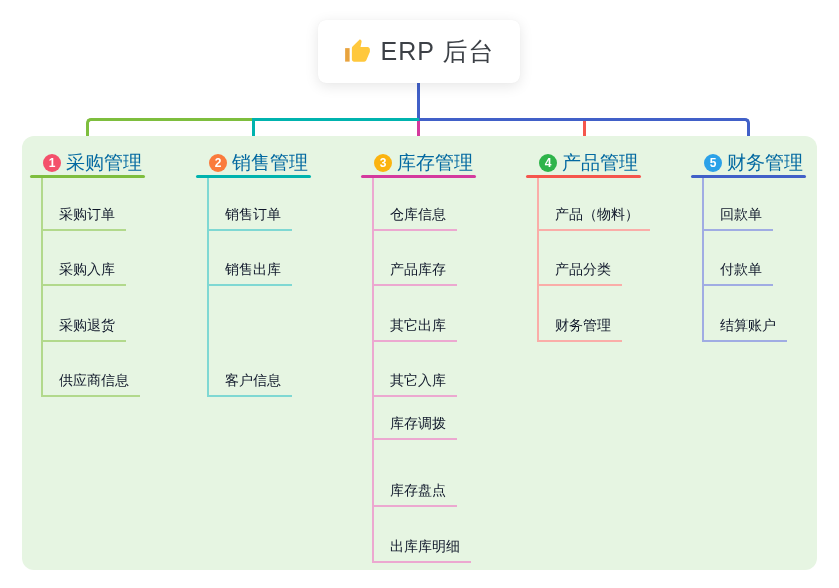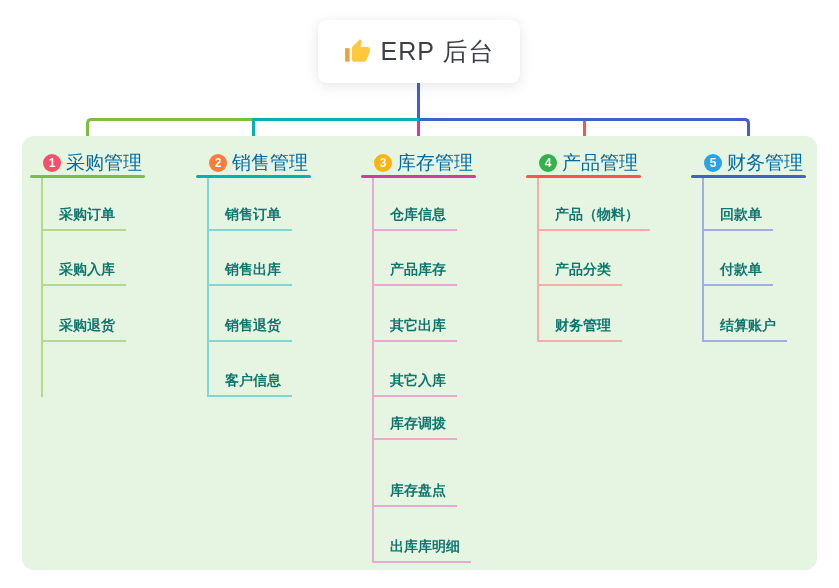--- a/index.html
+++ b/index.html
@@ -42,21 +42,21 @@
          justify-content:center;color:#fff;font-size:12px;font-weight:bold;line-height:1;}
   .c1 .badge{background:#F4506B;} .c2 .badge{background:#FA7B3C;} .c3 .badge{background:#FBB30F;}
   .c4 .badge{background:#2EB44A;} .c5 .badge{background:#2BA1E8;}
   .hlabel{font-size:19px;color:#0369a1;font-weight:500;white-space:nowrap;}
   .hline{position:absolute;left:0;top:30px;width:115px;height:3px;background:var(--c);border-radius:2px;}
   .spine{position:absolute;left:11px;top:33px;width:2px;background:var(--cl);}
   .sp4 .spine{height:219px;} .sp7 .spine{height:385px;} .sp3 .spine{height:164px;}
 
   .child{position:absolute;left:11px;width:max-content;padding:0 11px 6px 18px;
          border-bottom:2px solid var(--cl);}
-  .child span{font-size:14px;color:#0f766e;line-height:18px;white-space:nowrap;font-weight:bold;}
+  .child span{font-size:14px;color:#0f172a;line-height:18px;white-space:nowrap;}
   .r0{top:60px;} .r1{top:115px;} .r2{top:171px;} .r3{top:226px;}
   .r4{top:269px;} .r5{top:336px;} .r6{top:392px;}
 </style>
 </head>
 <body>
 
 <div class="stage">
 
   <div class="root-box">
     <svg class="thumb" viewBox="0 0 24 24">
@@ -79,32 +79,32 @@
   <div class="col c1 sp4" style="left:30px">
     <div class="hdr">
       <span class="badge">1</span>
       <span class="hlabel">采购管理</span>
     </div>
     <div class="hline"></div>
     <div class="spine"></div>
     <div class="child r0"><span>采购订单</span></div>
     <div class="child r1"><span>采购入库</span></div>
     <div class="child r2"><span>采购退货</span></div>
+    <div class="child r3"><span>供应商信息</span></div>
   </div>
 
   <div class="col c2 sp4" style="left:196px">
     <div class="hdr">
       <span class="badge">2</span>
       <span class="hlabel">销售管理</span>
     </div>
     <div class="hline"></div>
     <div class="spine"></div>
     <div class="child r0"><span>销售订单</span></div>
     <div class="child r1"><span>销售出库</span></div>
-    <div class="child r2"><span>销售退货</span></div>
     <div class="child r3"><span>客户信息</span></div>
   </div>
 
   <div class="col c3 sp7" style="left:361px">
     <div class="hdr">
       <span class="badge">3</span>
       <span class="hlabel">库存管理</span>
     </div>
     <div class="hline"></div>
     <div class="spine"></div>

